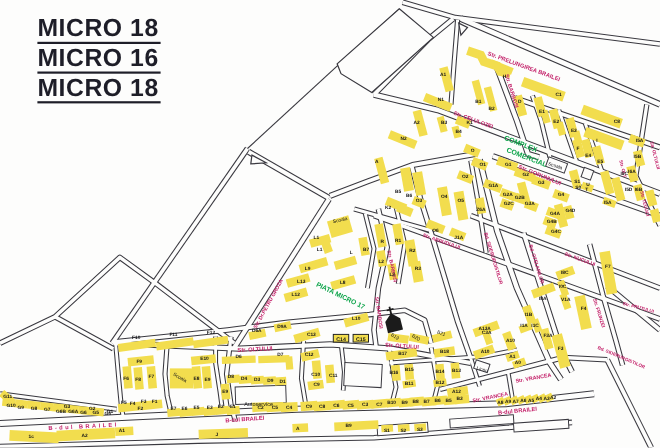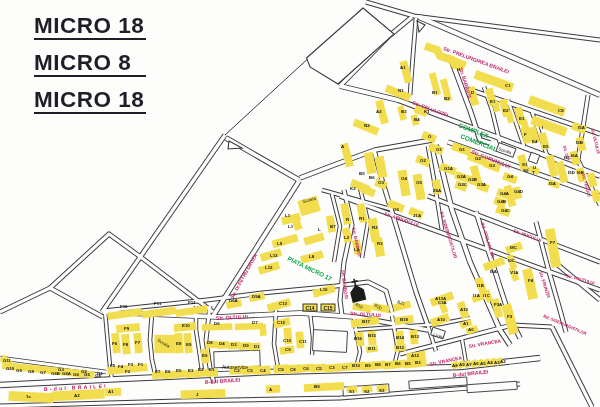--- a/index.html
+++ b/index.html
@@ -1,20 +1,20 @@
 <!DOCTYPE html>
 <html><head><meta charset="utf-8">
 <style>
 html,body{margin:0;padding:0;background:#fff;}
 *{font-family:"Liberation Sans",sans-serif;}
 #page{position:relative;width:600px;height:407px;overflow:hidden;background:#fdfdfc;}
 #page svg{position:absolute;left:0;top:0;}
 .titles{position:absolute;left:34px;top:16px;}
 .titles div{font-weight:bold;font-size:22.5px;line-height:19px;color:#1e1e28;letter-spacing:0.5px;
- border-bottom:2px solid #1e1e28; padding:0 0 3px 0; margin-bottom:13px; width:112px; white-space:nowrap;}
+ border-bottom:2px solid #1e1e28; padding:0 0 3px 0; margin-bottom:3px; width:112px; white-space:nowrap;}
 </style></head>
 <body>
 <div id="page">
 
 <svg width="600" height="407" viewBox="0 0 600 407" font-family="Liberation Sans, sans-serif">
 <rect width="600" height="407" fill="#fdfdfc"></rect>
 <g fill="none" stroke="#39383f" stroke-linejoin="round">
 
 <polyline points="366.0,2.0 414.0,16.0 600.0,40.0" stroke-width="5.1"></polyline>
 
@@ -824,16 +824,16 @@
 
 <g transform="translate(357.5,293) rotate(-14)" fill="#1b1b1b">
         <polygon points="-7,8.5 -7,-2 0,-8.5 7,-2 7,8.5"></polygon>
         <rect x="-0.8" y="-14.5" width="1.6" height="7"></rect>
         <rect x="-3.2" y="-12.6" width="6.4" height="1.5"></rect>
       </g>
 </svg>
 
 <div class="titles">
 <div>MICRO 18</div>
-<div>MICRO 8</div>
+<div>MICRO 16</div>
 <div>MICRO 18</div>
 </div>
 </div>
 
 </body></html>

